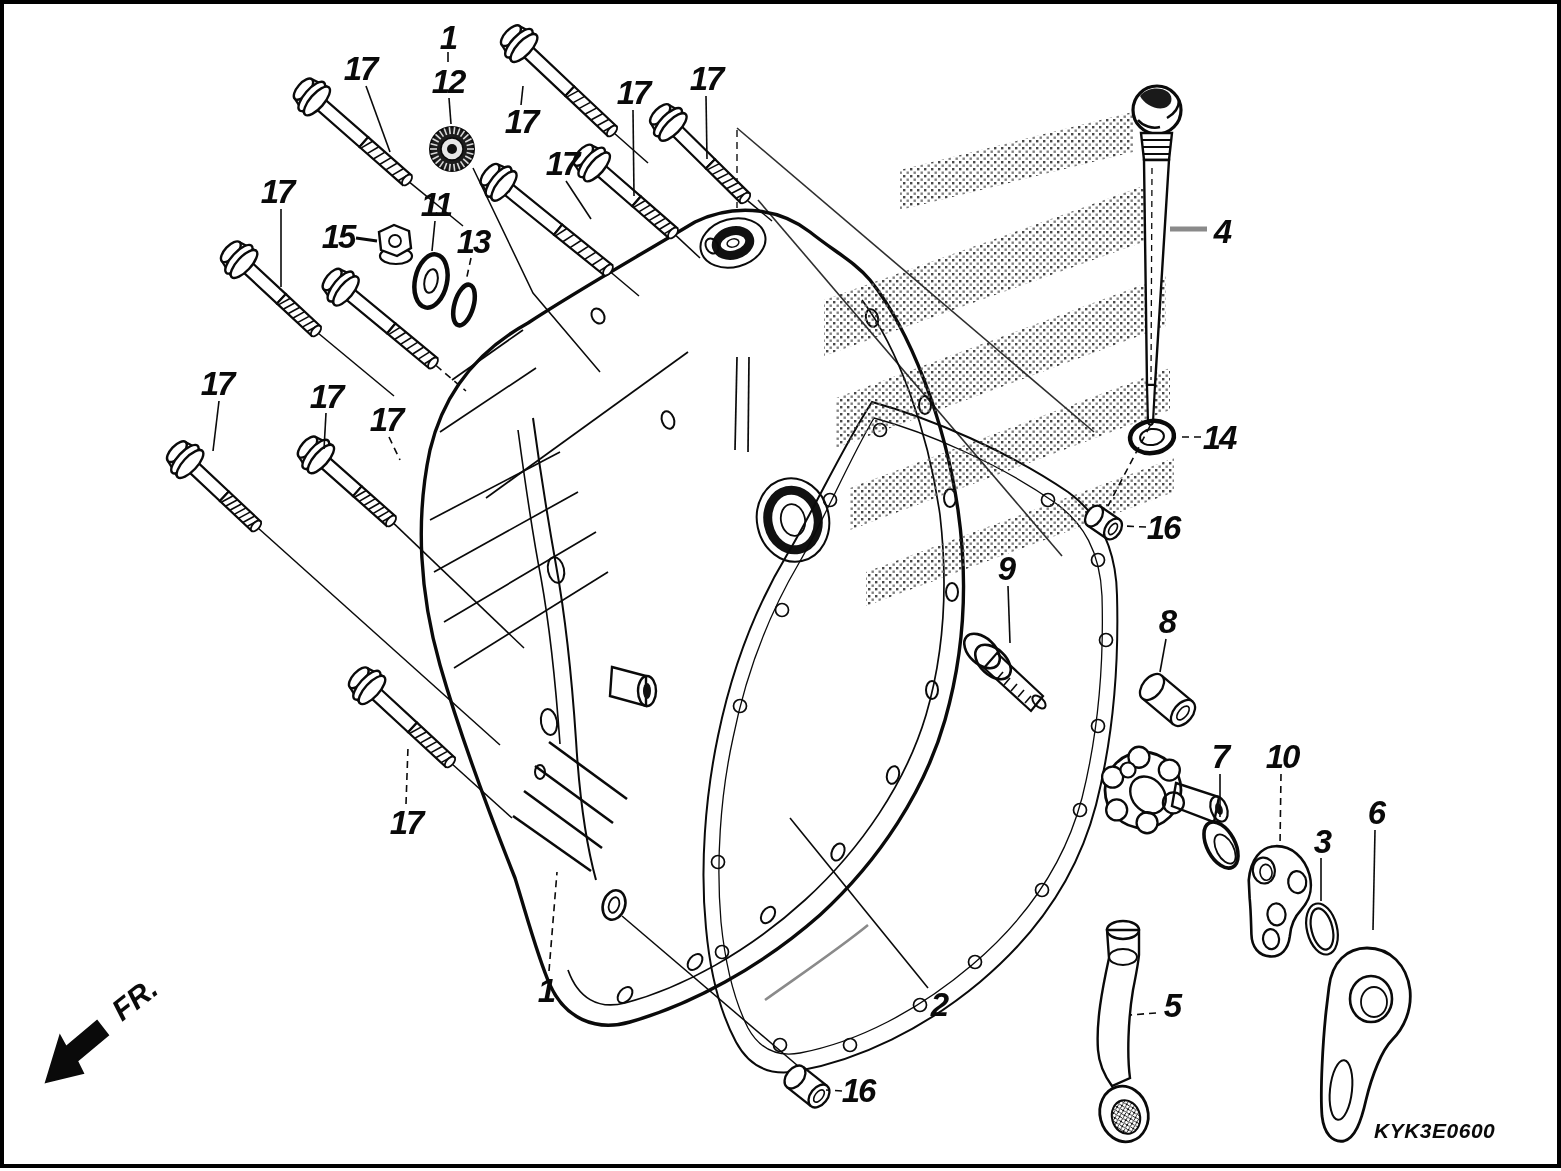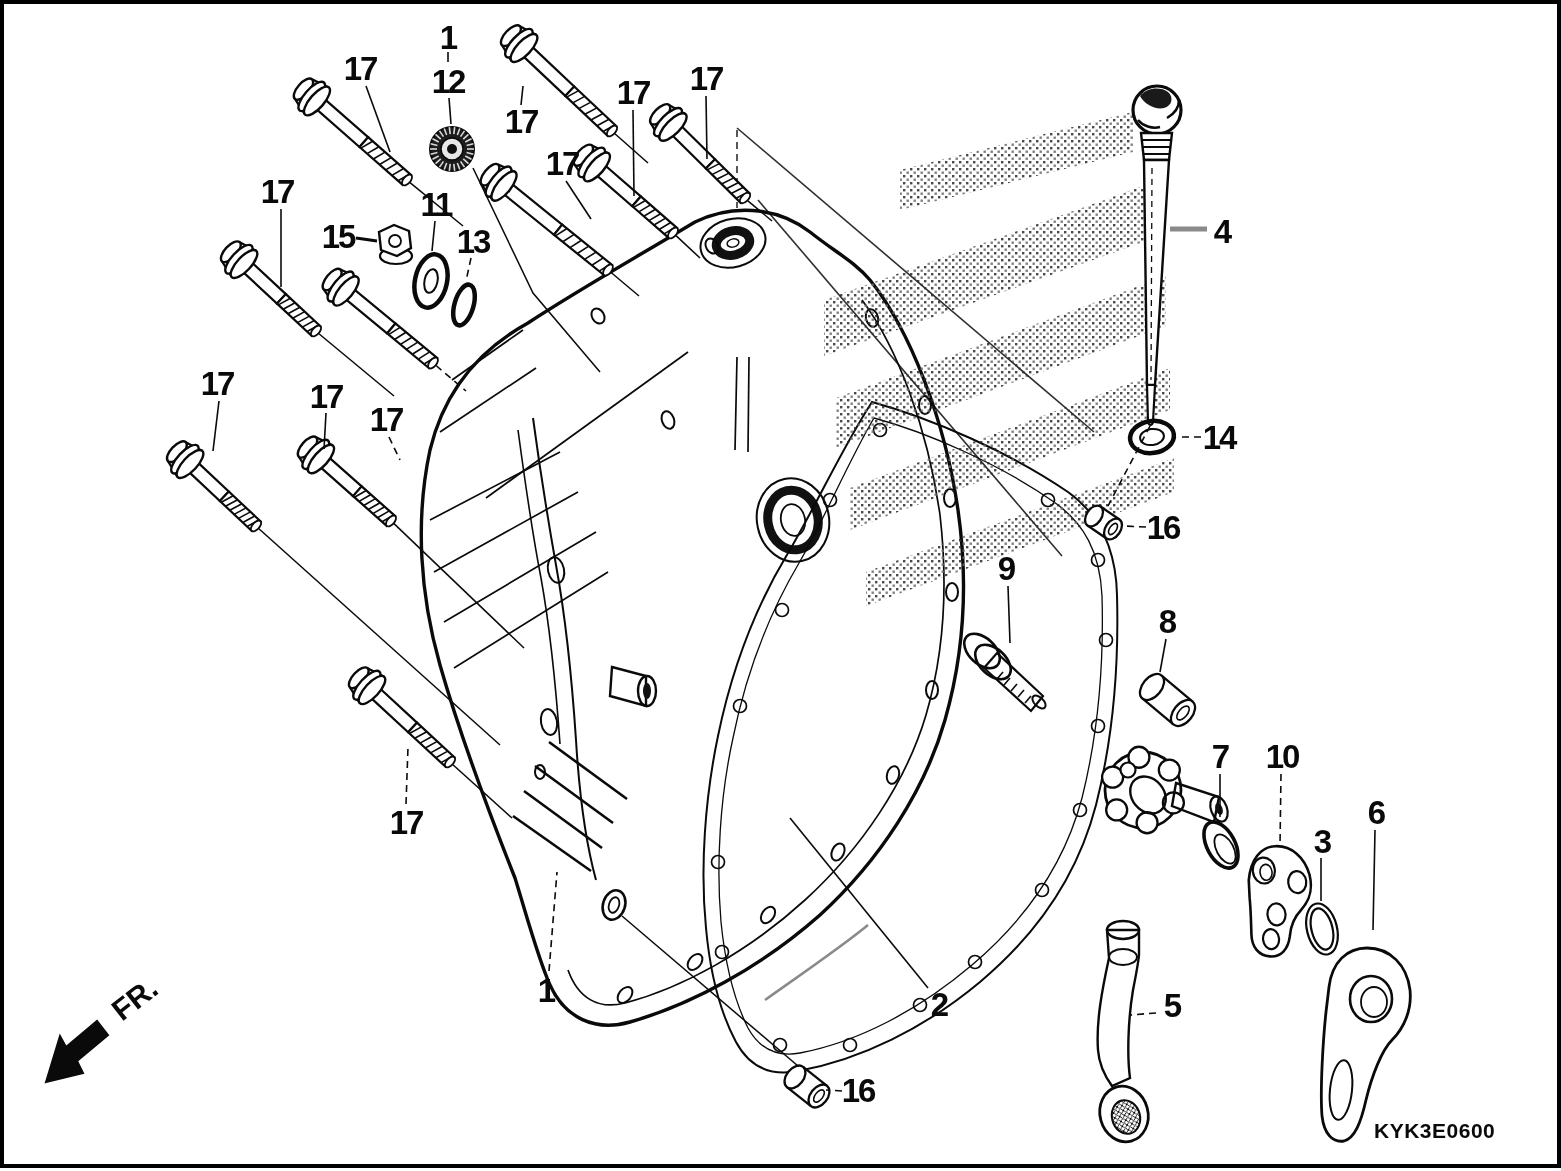--- a/index.html
+++ b/index.html
@@ -1,17 +1,17 @@
 <!DOCTYPE html>
 <html><head>
 <meta charset="utf-8">
 <style>
   html,body{margin:0;padding:0;background:#fff;}
   body{font-family:"Liberation Sans", sans-serif;}
-  #page{position:relative;width:1561px;height:1171px;background:#fff;overflow:hidden;}
+  #page{position:relative;width:1561px;height:1171px;background:#fff;overflow:hidden;font-style:italic;}
   svg{position:absolute;left:0;top:0;}
   .ln{stroke:#0a0a0a;fill:none;}
   text.callout{font-family:"Liberation Sans", sans-serif;font-weight:bold;fill:#0a0a0a;}
 </style>
 </head>
 <body>
 
 <div id="page">
 <svg id="diagram" width="1561" height="1171" viewBox="0 0 1561 1171">
   <defs>

